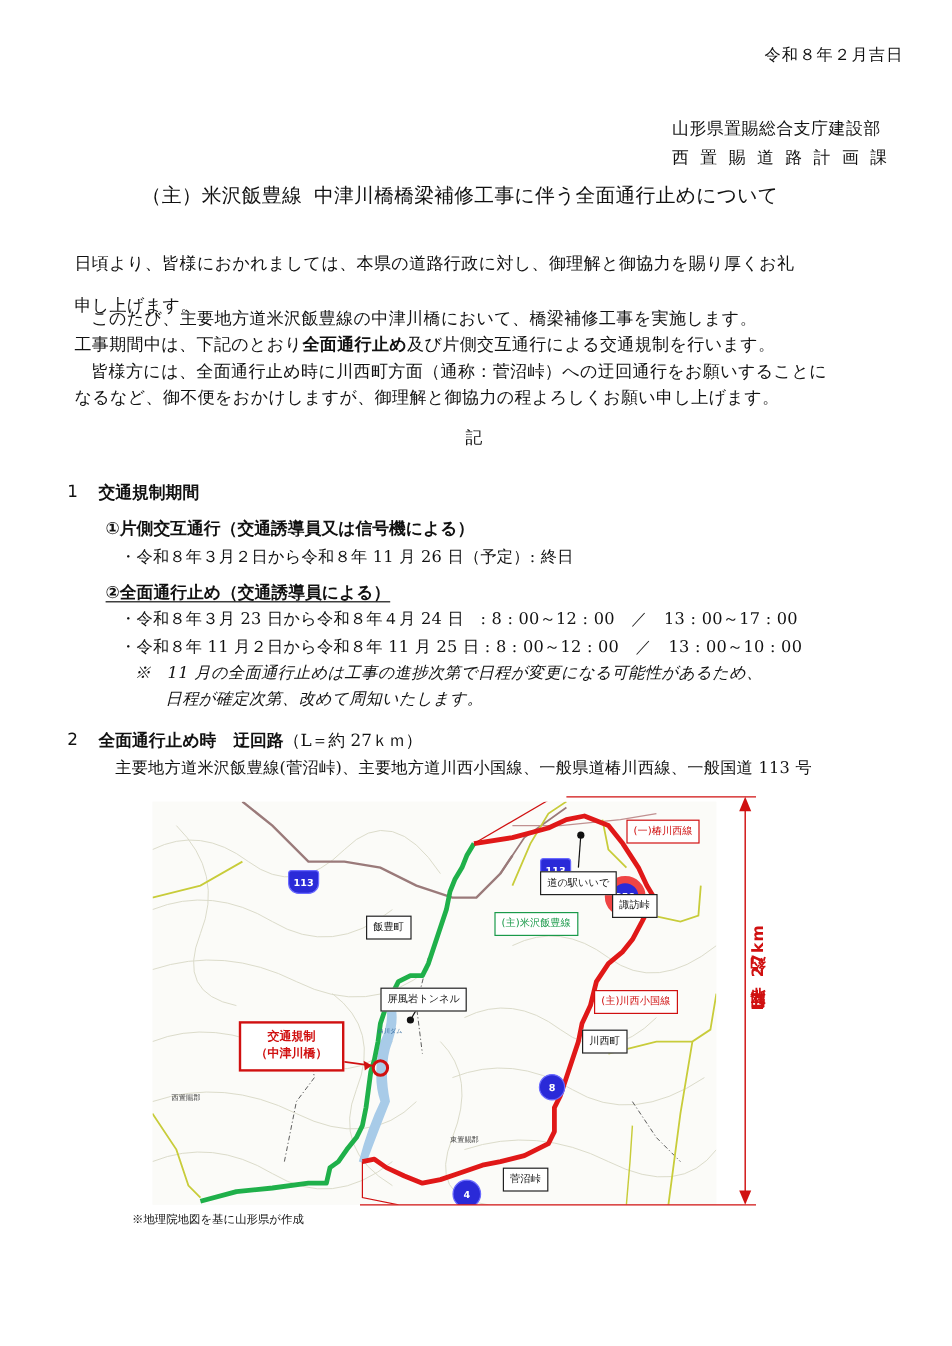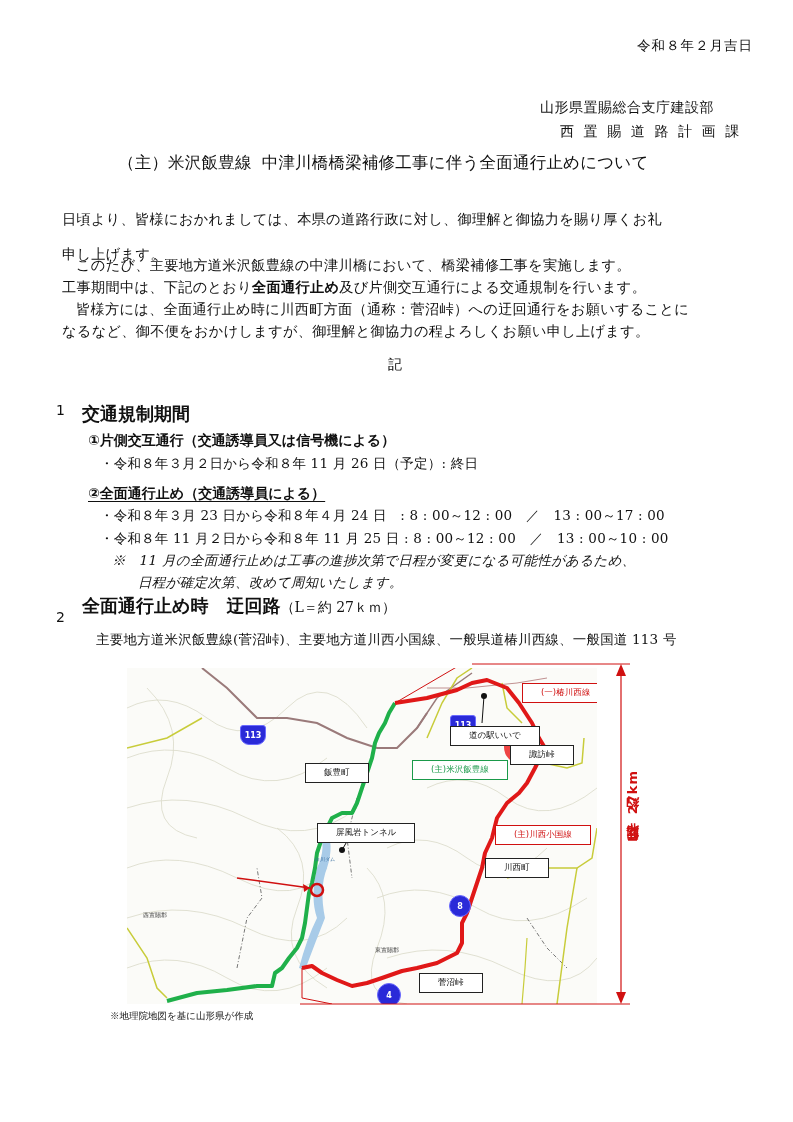--- a/index.html
+++ b/index.html
@@ -1,35 +1,35 @@
 <!DOCTYPE html>
 <html><head>
 <meta charset="utf-8">
 <style>
   html, body { margin: 0; padding: 0; background: #ffffff; }
   body { width: 793px; height: 1122px; position: relative; overflow: hidden;
          font-family: "DejaVu Serif", "Liberation Serif", serif; color: #111; }
   .abs { position: absolute; white-space: nowrap; }
   .serif { font-family: "DejaVu Serif", "Liberation Serif", serif; }
   .date { right: 40px; top: 37px; font-size: 13.5px; letter-spacing: 1px; }
-  .org1 { left: 540px; top: 99px; font-size: 14px; letter-spacing: 0.5px; }
+  .org1 { left: 560px; top: 99px; font-size: 14px; letter-spacing: 0.5px; }
   .org2 { left: 560px; top: 123px; font-size: 14px; letter-spacing: 9.6px; }
   .title { left: 118px; top: 152px; font-size: 16.5px; font-family: Liberation Mono, monospace; letter-spacing: 0.2px; }
   .body-p { left: 62px; font-size: 14.2px; letter-spacing: 0.3px; }
   .bold { font-weight: bold; font-family: "DejaVu Sans", "Liberation Sans", sans-serif; }
   .ki { left: 388px; top: 356px; font-size: 14px; }
-  .sec { font-family: "DejaVu Sans", "Liberation Sans", sans-serif; font-size: 18px; font-weight: bold; }
+  .sec { font-family: "DejaVu Sans", "Liberation Sans", sans-serif; font-size: 14px; font-weight: bold; }
   .secnum { font-family: "DejaVu Sans", "Liberation Sans", sans-serif; font-size: 14px; }
   .sub { font-family: "DejaVu Sans", "Liberation Sans", sans-serif; font-size: 14px; font-weight: bold; }
   .underline { text-decoration: underline; text-underline-offset: 3px; text-align: center; }
   .line { font-size: 13.5px; letter-spacing: 0.2px; }
   .note { font-size: 13.5px; font-style: italic; letter-spacing: 0.3px; }
   .map { left: 127px; top: 668px; width: 470px; height: 336px; background: #fbfbf8; overflow: hidden; }
   .caption { left: 110px; top: 1010px; font-size: 9.5px; }
-  .lbl { position: absolute; background: #fff; border: 1.5px solid #222; font-family: "DejaVu Sans", "Liberation Sans", sans-serif; font-size: 8.5px; padding: 3px 18px; white-space: nowrap; text-align: center; }
+  .lbl { position: absolute; background: #fff; border: 1.5px solid #222; font-family: "DejaVu Sans", "Liberation Sans", sans-serif; font-size: 8.5px; padding: 3px 5px; white-space: nowrap; text-align: center; }
   .lbl-g { border-color: #1a9a4a; color: #1a9a4a; }
   .lbl-r { border-color: #d01010; color: #d01010; }
   .lbl-red-big { border: 2px solid #d01010; color: #d01010; font-weight: bold; font-size: 10px; text-align: center; line-height: 14px; padding: 5px 12px; }
   .shield { position: absolute; font-family: "DejaVu Sans", "Liberation Sans", sans-serif; font-size: 8px; font-weight: bold; color: #fff; display: flex; align-items: center; justify-content: center; margin-top: 17px; }
   .dim-label { position: absolute; left: 624px; top: 770px; writing-mode: vertical-rl; font-family: "DejaVu Sans", "Liberation Sans", sans-serif; font-weight: bold; color: #d01010; font-size: 13px; letter-spacing: 1px; }
 </style>
 </head>
 <body>
 
 <div class="abs date">令和８年２月吉日</div>
@@ -55,21 +55,21 @@
 <div class="abs sub" style="left:88px; top:432px;">①片側交互通行（交通誘導員又は信号機による）</div>
 <div class="abs line" style="left:100px; top:455px;">・令和８年３月２日から令和８年 11 月 26 日（予定）: 終日</div>
 
 <div class="abs sub underline" style="left:88px; top:485px;">②全面通行止め（交通誘導員による）</div>
 <div class="abs line" style="left:100px; top:507px;">・令和８年３月 23 日から令和８年４月 24 日　: 8 : 00～12 : 00　／　13 : 00～17 : 00</div>
 <div class="abs line" style="left:100px; top:530px;">・令和８年 11 月２日から令和８年 11 月 25 日 : 8 : 00～12 : 00　／　13 : 00～10 : 00</div>
 <div class="abs note" style="left:112px; top:552px;">※　11 月の全面通行止めは工事の進捗次第で日程が変更になる可能性があるため、</div>
 <div class="abs note" style="left:138px; top:574px;">日程が確定次第、改めて周知いたします。</div>
 
 <div class="abs secnum" style="left:56px; top:609px;">2</div>
-<div class="abs" style="left:82px; top:594px; font-size:14px;text-align:center;">
+<div class="abs" style="left:82px; top:609px; font-size:14px;text-align:center;">
   <span class="sec">全面通行止め時　迂回路</span><span class="serif">（L＝約 27ｋｍ）</span>
 </div>
 <div class="abs line" style="left:96px; top:631px;">主要地方道米沢飯豊線(菅沼峠)、主要地方道川西小国線、一般県道椿川西線、一般国道 113 号</div>
 
 <div class="abs map">
   <svg width="470" height="336" viewBox="0 0 470 336">
 
     <g stroke="#d9d9c8" stroke-width="0.8" fill="none">
       <path d="M0 40 Q40 20 80 50 T160 40 T240 60"></path>
       <path d="M0 90 Q50 70 100 100 T200 90"></path>
@@ -143,20 +143,24 @@
   
   <div class="lbl" style="left:178px; top:95px;">飯豊町</div>
   <div class="lbl" style="left:190px; top:155px;">屏風岩トンネル</div>
   <div class="lbl lbl-g" style="left:285px; top:92px;">(主)米沢飯豊線</div>
   <div class="lbl" style="left:323px; top:58px;">道の駅いいで</div>
   <div class="lbl" style="left:383px; top:77px;">諏訪峠</div>
   <div class="lbl lbl-r" style="left:395px; top:15px;">(一)椿川西線</div>
   <div class="lbl lbl-r" style="left:368px; top:157px;">(主)川西小国線</div>
   <div class="lbl" style="left:358px; top:190px;">川西町</div>
   <div class="lbl" style="left:292px; top:305px;">菅沼峠</div>
+  <div class="lbl lbl-red-big" style="left:72px; top:183px;">
+    <div>交通規制</div>
+    <div>（中津川橋）</div>
+  </div>
   <div style="position:absolute; left:16px; top:243px; font-size:6px; color:#444; font-family:'DejaVu Sans',sans-serif;">西置賜郡</div>
   <div style="position:absolute; left:248px; top:278px; font-size:6px; color:#444; font-family:'DejaVu Sans',sans-serif;">東置賜郡</div>
   <div style="position:absolute; left:188px; top:188px; font-size:5px; color:#3a6fa0; font-family:'DejaVu Sans',sans-serif;">白川ダム</div>
 </div>
 
 <svg class="abs" style="left:0; top:0; pointer-events:none;" width="793" height="1122">
   <line x1="472" y1="664" x2="630" y2="664" stroke="#d01010" stroke-width="1"></line>
   <line x1="300" y1="1004" x2="630" y2="1004" stroke="#d01010" stroke-width="1"></line>
   <line x1="621" y1="668" x2="621" y2="1000" stroke="#d01010" stroke-width="1.2"></line>
   <path d="M621 664 L616 676 L626 676 Z" fill="#d01010"></path>

